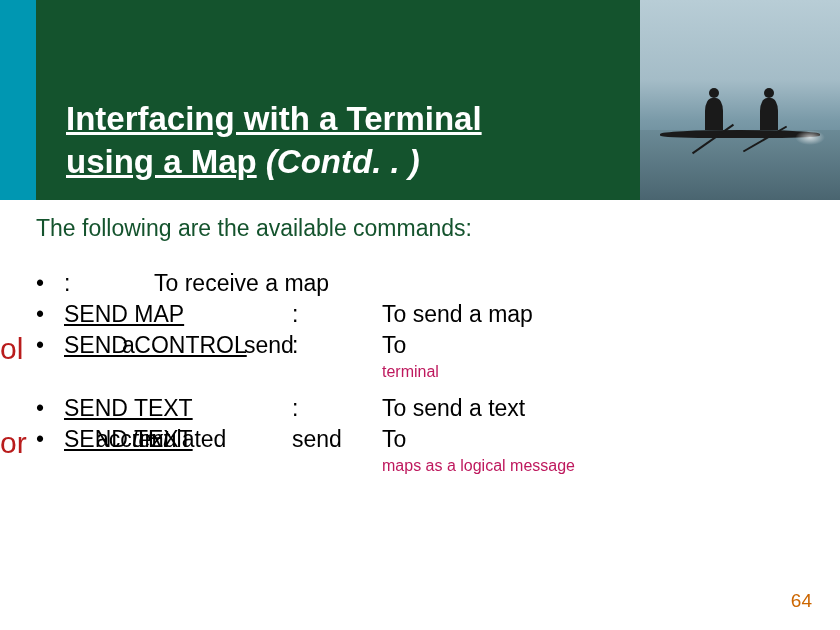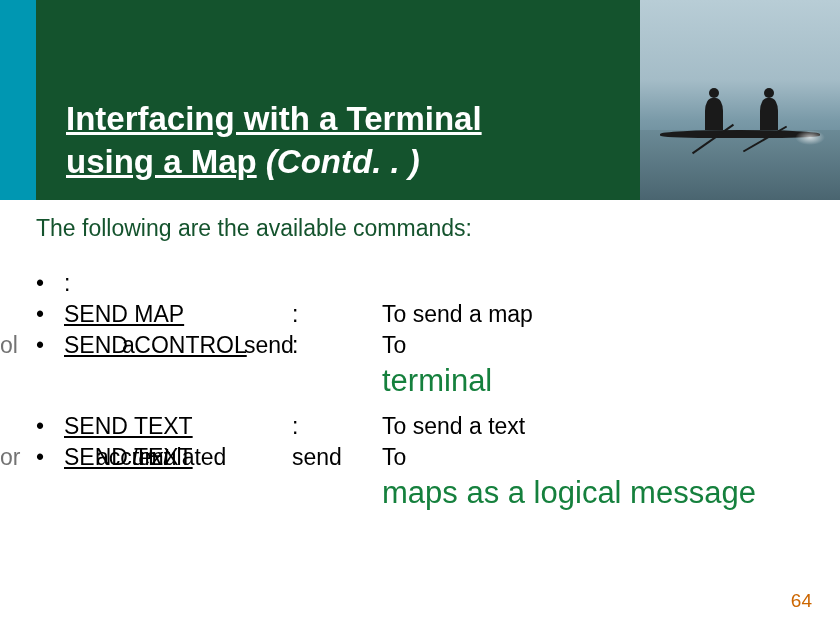--- a/index.html
+++ b/index.html
@@ -167,33 +167,33 @@
   }
   .desc {
     flex: 1;
   }
   .row-wrap {
     position: relative;
   }
   .left-fragment {
     position: absolute;
     left: -36px;
-    font-size: 23px;
-    color: #737373;
+    font-size: 30px;
+    color: #b91c1c;
   }
   .overlay-text {
     position: absolute;
     font-size: 23px;
     color: #000;
     text-decoration: none;
   }
   .desc-line2 {
     margin-left: 346px;
-    font-size: 31px;
-    color: #15803d;
+    font-size: 16px;
+    color: #be185d;
     margin-top: 0;
   }
   .spacer {
     height: 14px;
   }
   .page-num {
     position: absolute;
     right: 28px;
     bottom: 18px;
     color: #cc6600;
@@ -221,20 +221,21 @@
 </div>
 
 <div class="content">
   <div class="intro">The following are the available commands:</div>
 
   <div class="list">
 
     <div class="row">
       <span class="bullet">•</span>
       <span class="colon">:</span>
+      <span class="desc">To receive a map</span>
     </div>
 
     <div class="row">
       <span class="bullet">•</span>
       <span class="cmd">SEND MAP</span>
       <span class="colon">:</span>
       <span class="desc">To send a map</span>
     </div>
 
     <div class="row-wrap">

